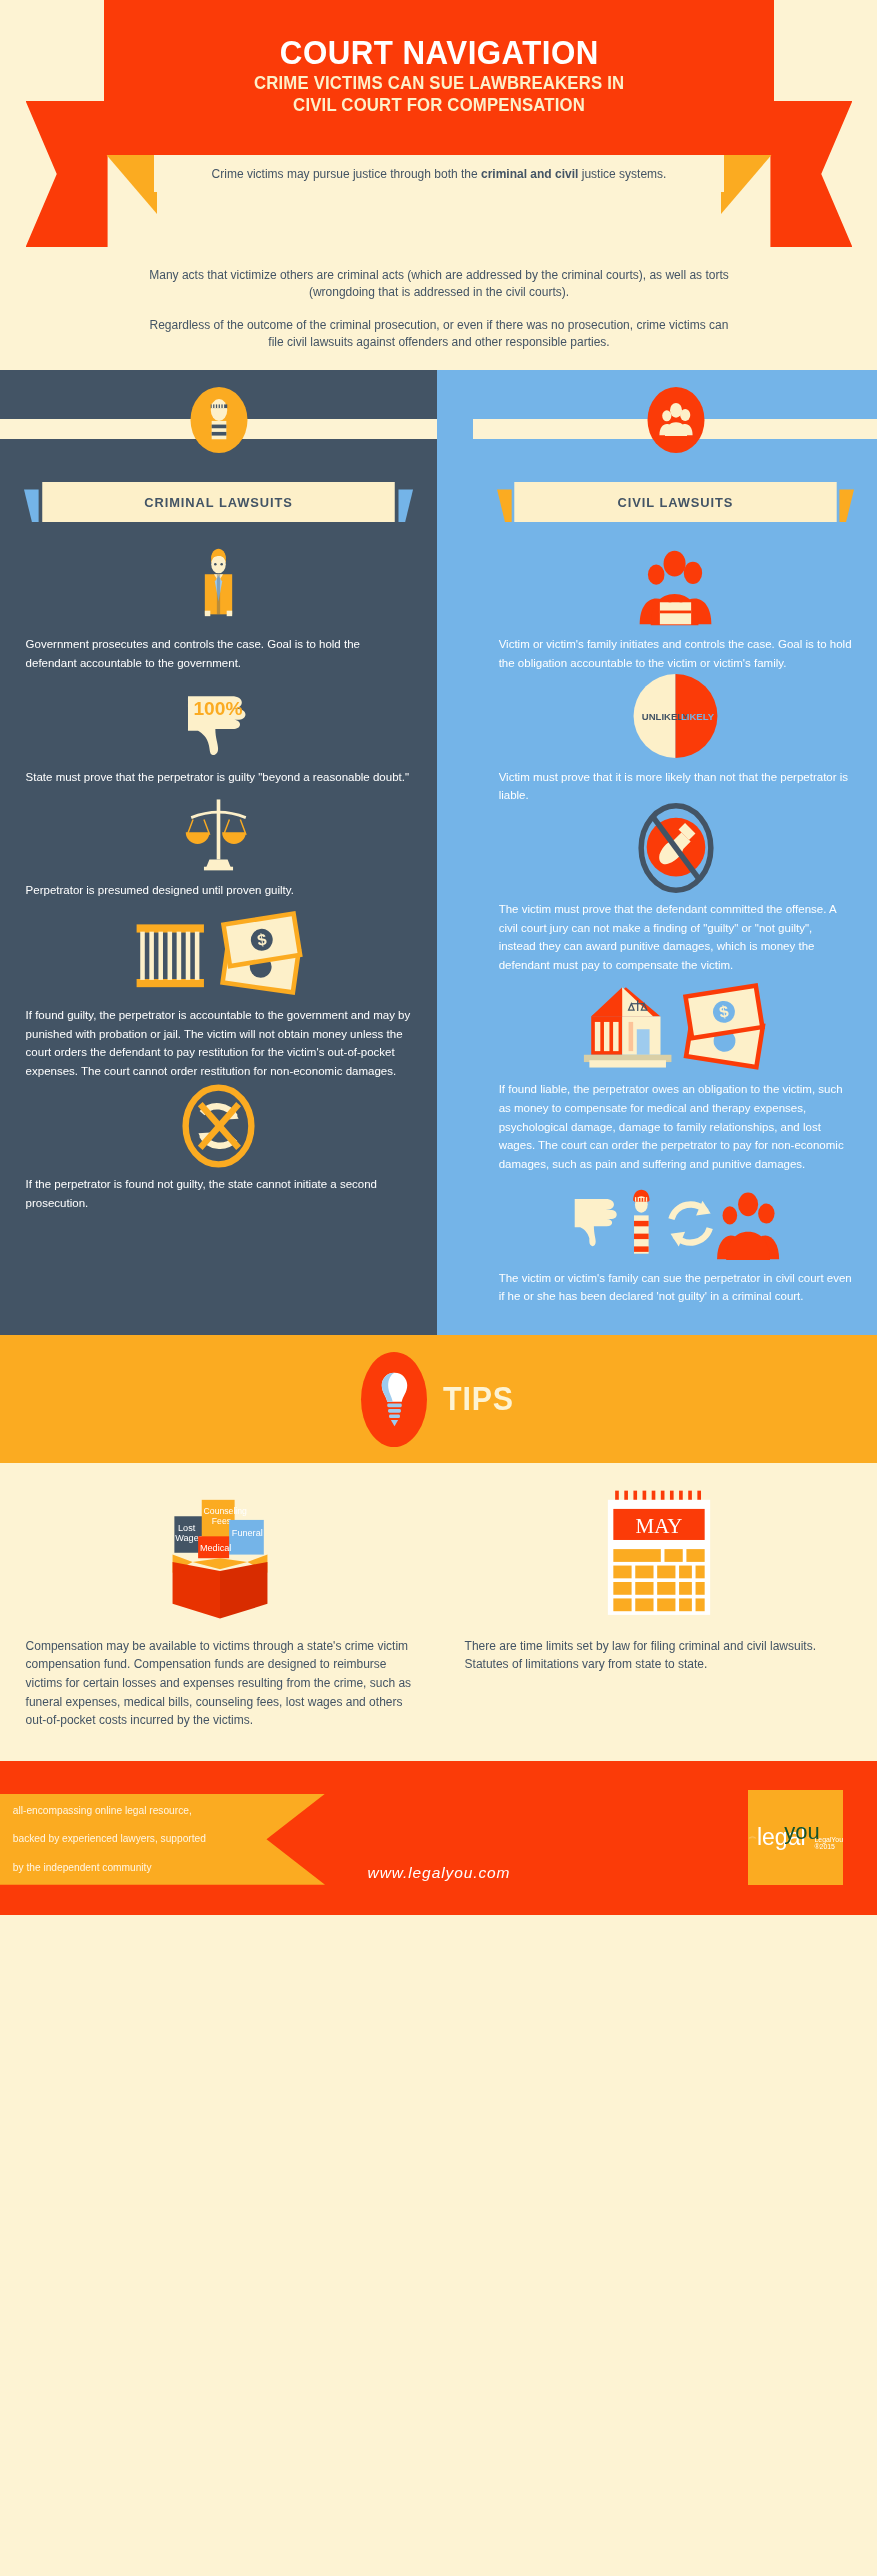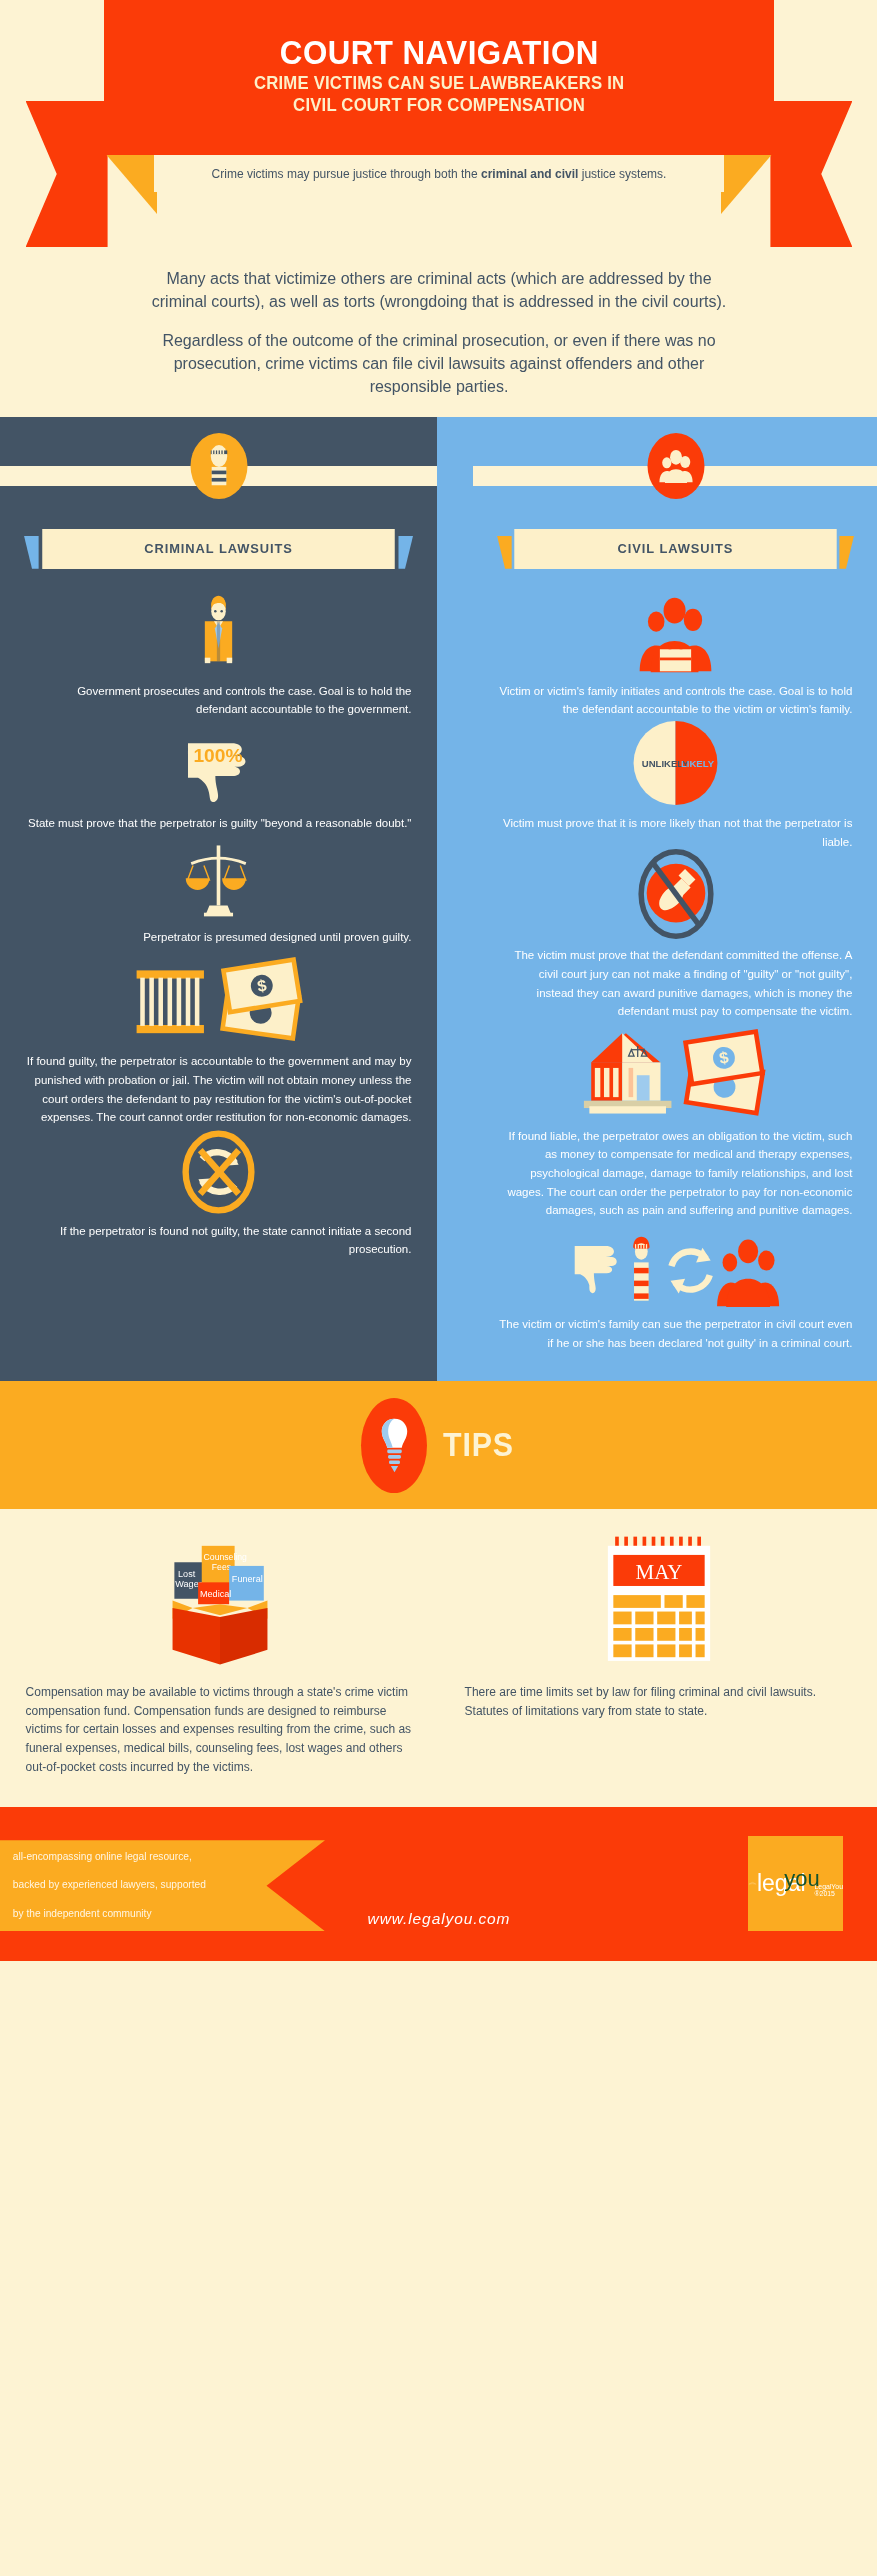--- a/index.html
+++ b/index.html
@@ -41,27 +41,27 @@
   }
   .header-lead {
     position: absolute; left: 154px; right: 154px; top: 155px; z-index: 4;
     background: #fdf3d3; padding: 11px 5.5px 9.1px;
     text-align: center; color: #435465; font-size: 12px; line-height: 1.42;
   }
   .header-lead b { font-weight: bold; }
 
   .intro {
     padding: 12.8px 146px 18.3px; text-align: center;
-    color: #435465; font-size: 16px; line-height: 1.45;
+    color: #435465; font-size: 12px; line-height: 1.45;
   }
   .intro p + p { margin-top: 15.5px; }
 
   
   .cols { position: relative; display: flex; width: 878px; }
-  .col { width: 490px; position: relative; padding-bottom: 25.6px; text-align: right; }
+  .col { width: 490px; position: relative; padding-bottom: 25.6px; }
   .col-criminal { background: #435465; }
   .col-civil { background: #74b4e8; padding-left: 36px; }
 
   .col-top { position: relative; height: 174px; }
   .stripe {
     position: absolute; left: 0; right: 0; top: 49px; height: 20px; background: #fdf3d3;
   }
   .circle-icon {
     position: absolute; left: 50%; transform: translateX(-50%); top: 16.5px;
     width: 57px; height: 66px; border-radius: 50%;
@@ -315,21 +315,21 @@
             <ellipse cx="62" cy="26" rx="10" ry="12" fill="#fb3b08"></ellipse>
             <ellipse cx="22" cy="28" rx="9" ry="11" fill="#fb3b08"></ellipse>
             <path d="M4 82c0-18 8-28 18-28s12 7 12 13v15z" fill="#fb3b08"></path>
             <path d="M82 82c0-18-8-28-18-28s-12 7-12 13v15z" fill="#fb3b08"></path>
             <path d="M16 83c0-22 10-34 26-34s26 12 26 34z" fill="#fb3b08"></path>
             <rect x="26" y="58" width="34" height="24" fill="#fdf0c9"></rect>
             <rect x="26" y="67" width="34" height="3" fill="#fb3b08"></rect>
             <path d="M37 58v-5h12v5" stroke="#fb3b08" stroke-width="3" fill="none"></path>
           </svg>
         </div>
-        <div class="item-text">Victim or victim's family initiates and controls the case. Goal is to hold the defendant accountable to the victim or victim's family.</div>
+        <div class="item-text">Victim or victim's family initiates and controls the case. Goal is to hold the obligation accountable to the victim or victim's family.</div>
       </div>
 
       <div class="item">
         <div class="item-icon">
           <svg width="93" height="88" viewBox="0 0 102 96">
             <path d="M51 2A46 46 0 0 0 51 94z" fill="#fdf0c9"></path>
             <path d="M51 2A46 46 0 0 1 51 94z" fill="#fb3b08"></path>
             <text x="14" y="52" font-family="Liberation Sans, sans-serif" font-size="10.5" font-weight="bold" fill="#435465">UNLIKELY</text>
             <text x="57" y="52" font-family="Liberation Sans, sans-serif" font-size="10.5" font-weight="bold" fill="#74b4e8">LIKELY</text>
           </svg>

